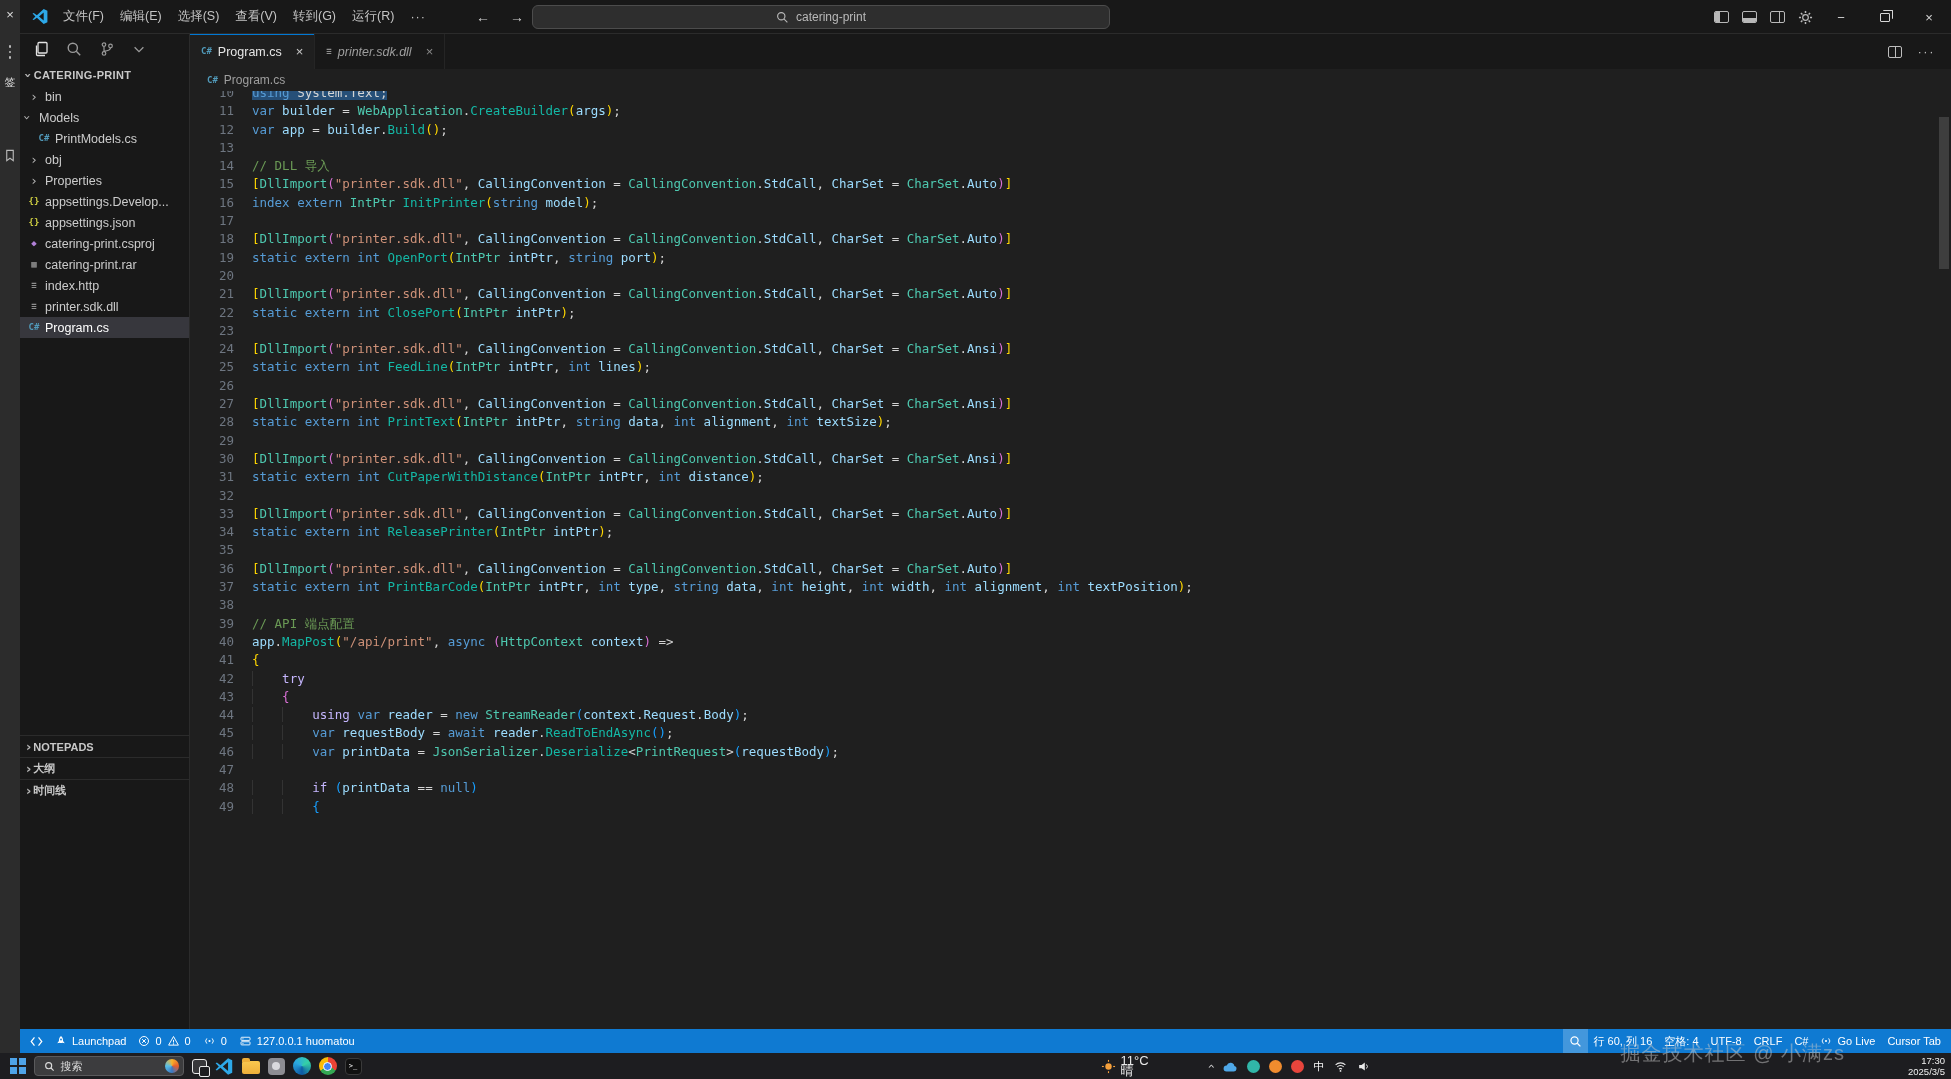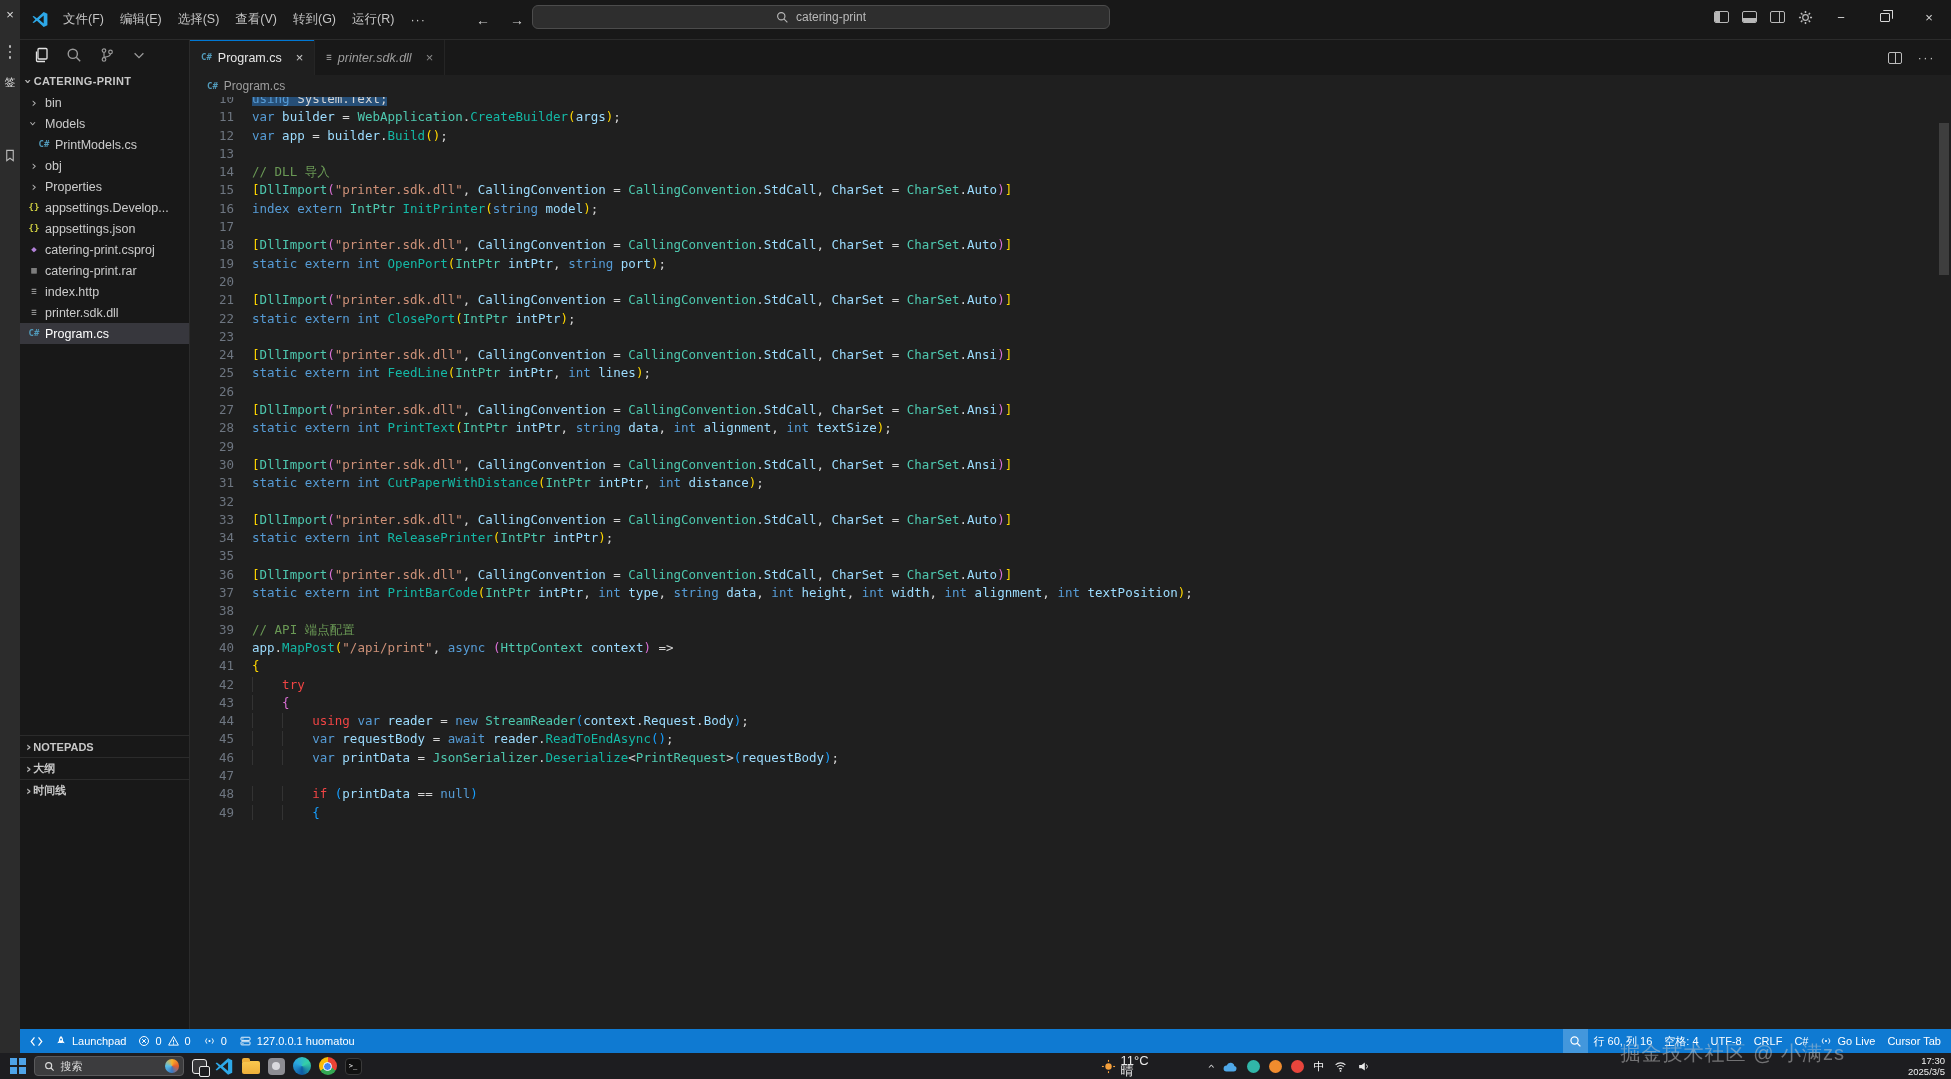--- a/index.html
+++ b/index.html
@@ -8,21 +8,21 @@
 
 .left-strip{position:absolute;left:0;top:0;width:20px;height:1053px;background:#2c2c2c;z-index:30;display:flex;flex-direction:column;align-items:center}
 .strip-x{margin-top:8px;color:#ddd;font-size:13px;line-height:13px}
 .dots-v{margin-top:24px;display:flex;flex-direction:column;gap:3px}
 .dots-v i{width:2.5px;height:2.5px;border-radius:50%;background:#bbb}
 .strip-label{margin-top:16px;color:#ddd;font-size:11px}
 .strip-bookmark{margin-top:58px}
 
 .win{position:absolute;left:20px;top:0;right:0;bottom:26px;display:flex;flex-direction:column;background:#1f1f1f}
 
-.titlebar{height:40px;flex:none;display:flex;align-items:center;background:#181818;font-size:12.5px;color:#c5c5c5;position:relative;border-bottom:1px solid #2b2b2b}
+.titlebar{height:34px;flex:none;display:flex;align-items:center;background:#181818;font-size:12.5px;color:#c5c5c5;position:relative;border-bottom:1px solid #2b2b2b}
 .vscode-logo{margin-left:12px;margin-right:6px;display:flex}
 .menu{padding:0 8px;white-space:nowrap}
 .menu-more{padding:0 8px;letter-spacing:1px;color:#c5c5c5}
 .nav-arrows{margin-left:42px;display:flex;gap:20px;font-size:14px;color:#d0d0d0}
 .cmd-center{position:absolute;left:512px;top:5px;width:578px;height:24px;border:1px solid #4c4c4c;border-radius:6px;background:#2e2e2e;display:flex;align-items:center;justify-content:center;gap:7px;color:#b9b9b9;font-size:12px}
 .tbar-right{position:absolute;right:0;top:0;height:34px;display:flex;align-items:center}
 .layout-btn{width:28px;height:34px;display:flex;align-items:center;justify-content:center}
 .lay-ico{width:15px;height:12px;border:1px solid #b8b8b8;border-radius:2px;position:relative;overflow:hidden}
 .lay-ico i{position:absolute;background:#b8b8b8}
 .lay-left i{left:0;top:0;bottom:0;width:5px}
@@ -61,21 +61,21 @@
 .split-ico::before{content:"";position:absolute;left:6px;top:0;bottom:0;width:1px;background:#bdbdbd}
 .dots-h{letter-spacing:1.5px;font-size:13px}
 .breadcrumb{height:22px;flex:none;display:flex;align-items:center;gap:6px;padding-left:17px;font-size:12px;color:#9f9f9f}
 .code-area{flex:1;position:relative;overflow:hidden;font-family:"DejaVu Sans Mono",monospace;font-size:12.5px}
 .code-lines{margin-top:-7px}
 .code-line{display:flex;height:18.3px;line-height:18.3px}
 .line-num{width:44px;text-align:right;color:#6e7681;flex:none;margin-right:18px}
 .line-text{white-space:pre}
 .line-text span{white-space:pre}
 .indent-guide{box-shadow:inset 1px 0 0 #333}
-.tk-kw{color:#569cd6}.tk-ctrl{color:#ef4444}.tk-type{color:#4ec9b0}.tk-fn{color:#14b8a6}
+.tk-kw{color:#569cd6}.tk-ctrl{color:#c4b5fd}.tk-type{color:#4ec9b0}.tk-fn{color:#14b8a6}
 .tk-str{color:#ce9178}.tk-var{color:#9cdcfe}.tk-com{color:#6a9955}.tk-pun{color:#d4d4d4}
 .tk-b1{color:#ffd700}.tk-b2{color:#da70d6}.tk-b3{color:#179fff}
 .tk-sel{background:#264f78}
 .scrollbar{position:absolute;top:0;right:0;width:14px;height:100%}
 .scroll-thumb{position:absolute;top:26px;right:2px;width:10px;height:152px;background:rgba(121,121,121,.35)}
 
 .statusbar{height:24px;flex:none;background:#0f7ad2;display:flex;align-items:center;color:#fff;font-size:11px;padding:0 4px}
 .sb-item{display:flex;align-items:center;gap:5px;padding:12px 6px;height:100%;white-space:nowrap}
 .sb-item svg{display:block}
 .sb-right{margin-left:auto;display:flex;align-items:center;height:100%}
@@ -226,21 +226,21 @@
           <span class="chev down">›</span>
           <span>CATERING-PRINT</span>
         </div>
         <div class="tree">
             <div class="tree-item" style="padding-left: 6px;">
               <span class="tree-slot">
                 <span class="chev">›</span>
               </span>
               <span class="tree-label">bin</span>
             </div>
-            <div class="tree-item" style="padding-left: 6px;">
+            <div class="tree-item" style="padding-left: 0;">
               <span class="tree-slot">
                 <span class="chev down">›</span>
               </span>
               <span class="tree-label">Models</span>
             </div>
             <div class="tree-item" style="padding-left: 16px;">
               <span class="tree-slot">
                 <span class="file-glyph" style="color: rgb(81, 154, 186);">C#</span>
               </span>
               <span class="tree-label">PrintModels.cs</span>

